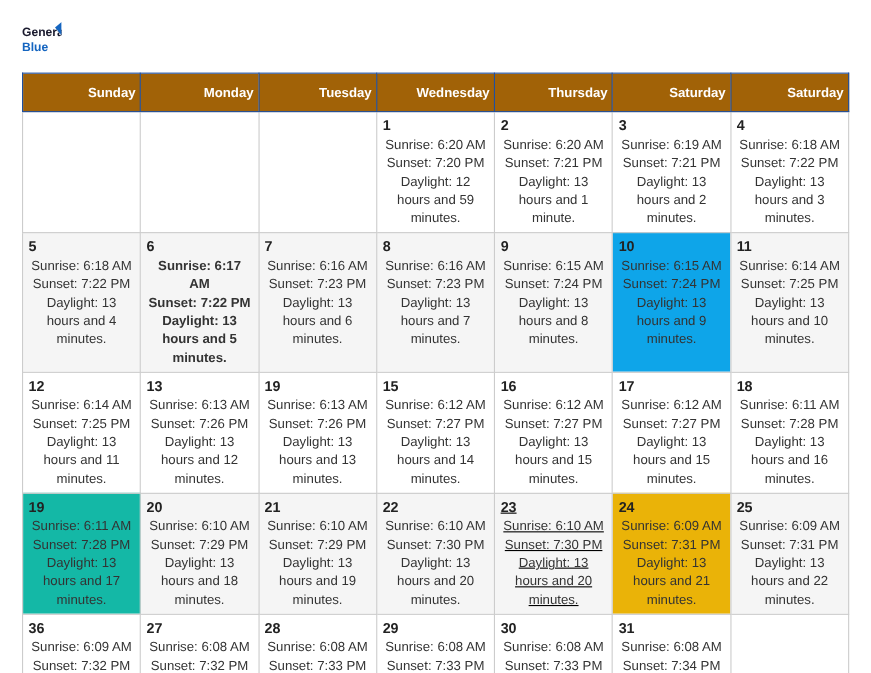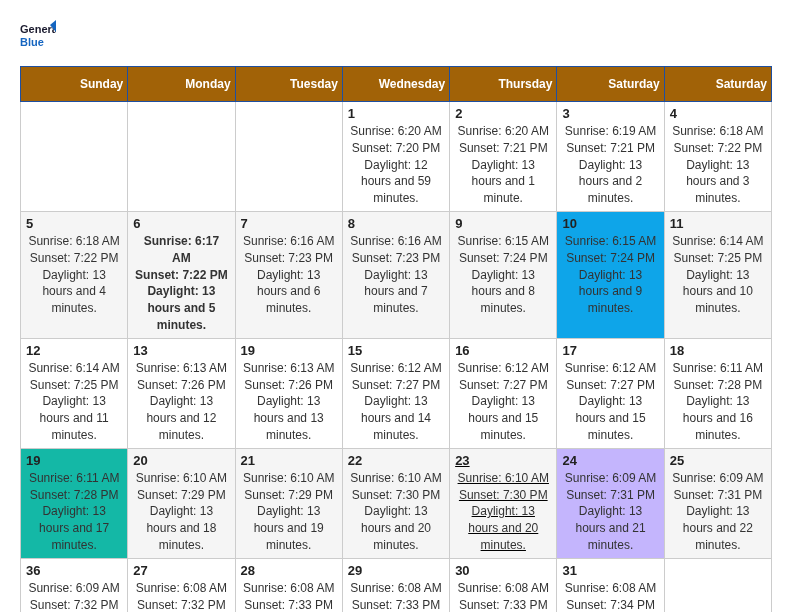--- a/index.html
+++ b/index.html
@@ -250,21 +250,21 @@
           <div class="day-info" style="white-space: pre-line;">Sunrise: 6:10 AM
 Sunset: 7:30 PM
 Daylight: 13 hours and 20 minutes.</div>
         </td>
         <td style="background: rgb(245, 245, 245); text-decoration: underline;">
           <div class="day-num">23</div>
           <div class="day-info" style="white-space: pre-line;">Sunrise: 6:10 AM
 Sunset: 7:30 PM
 Daylight: 13 hours and 20 minutes.</div>
         </td>
-        <td style="background: #c4b5fd;">
+        <td style="background: #eab308;">
           <div class="day-num">24</div>
           <div class="day-info" style="white-space: pre-line;">Sunrise: 6:09 AM
 Sunset: 7:31 PM
 Daylight: 13 hours and 21 minutes.</div>
         </td>
         <td style="background: rgb(245, 245, 245); margin-left: 19px;">
           <div class="day-num">25</div>
           <div class="day-info" style="white-space: pre-line;">Sunrise: 6:09 AM
 Sunset: 7:31 PM
 Daylight: 13 hours and 22 minutes.</div>

